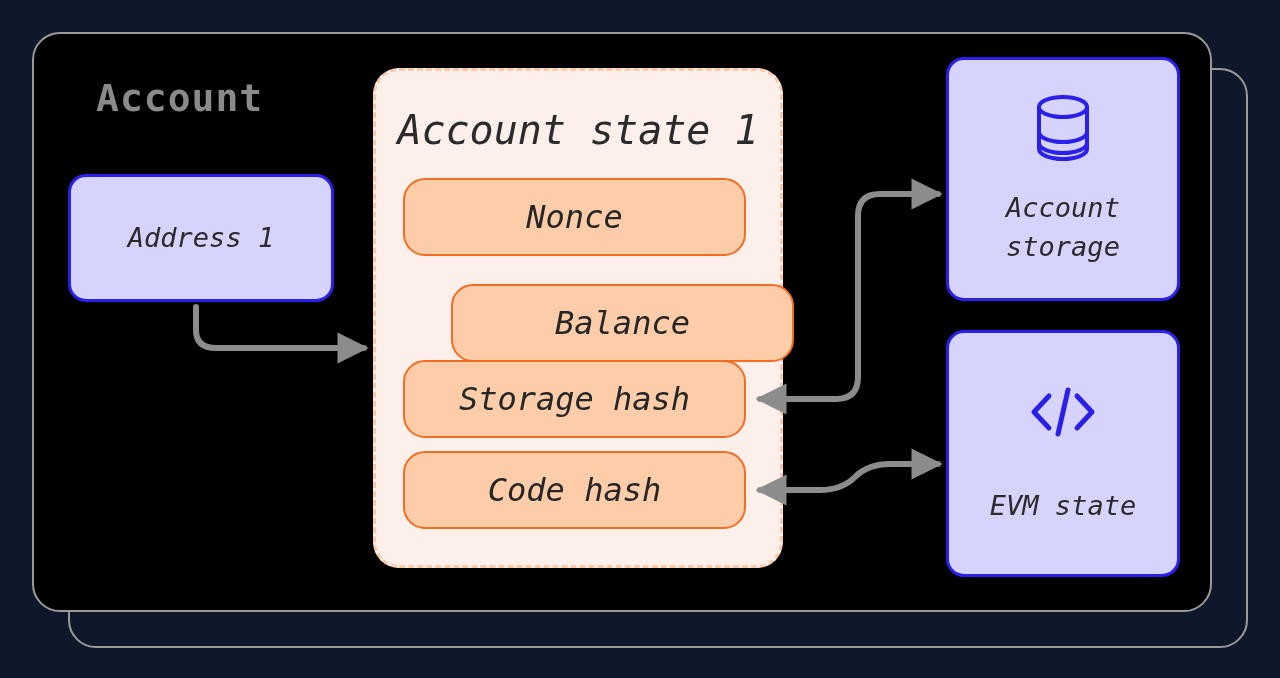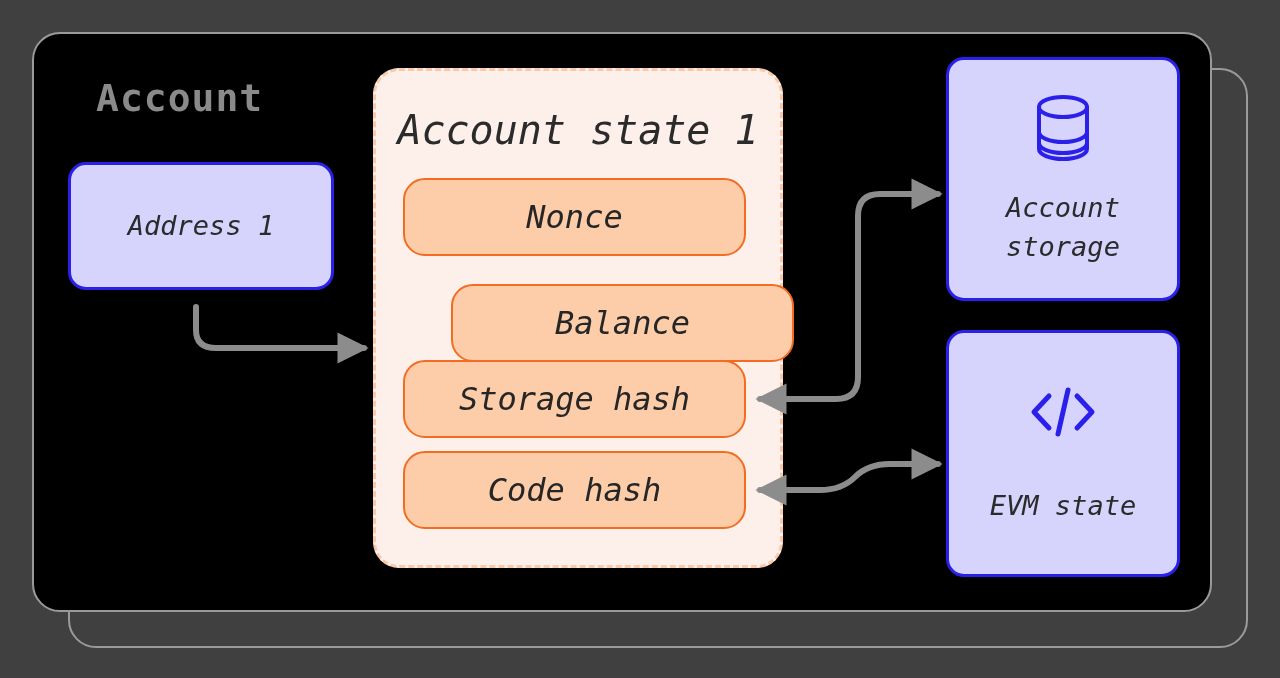--- a/index.html
+++ b/index.html
@@ -4,21 +4,21 @@
 <style>
   html, body {
     margin: 0;
     padding: 0;
     background: #000000;
   }
   #stage {
     position: relative;
     width: 1280px;
     height: 678px;
-    background: #404040;
+    background: #0f172a;
     overflow: hidden;
     font-family: "DejaVu Sans Mono", "Liberation Mono", monospace;
   }
 
   
   .card-frame {
     position: absolute;
     border: 2px solid #9a9a9a;
     border-radius: 28px;
     background: transparent;
@@ -49,21 +49,21 @@
     display: flex;
     flex-direction: column;
     align-items: center;
     justify-content: center;
     color: #2b2b2b;
     font-style: italic;
     font-size: 27px;
     line-height: 1.45;
     text-align: center;
   }
-  #node-address  { left: 68px;  top: 162px; width: 266px; height: 128px; }
+  #node-address  { left: 68px;  top: 174px; width: 266px; height: 128px; }
   #node-storage  { left: 946px; top: 57px;  width: 234px; height: 244px; }
   #node-evmcode  { left: 946px; top: 330px; width: 234px; height: 247px; }
 
   .node-icon { display:block; margin-bottom: 14px; }
   .node-label { white-space: pre-line; }
 
   
   #state-container {
     position: absolute;
     left: 373px;

